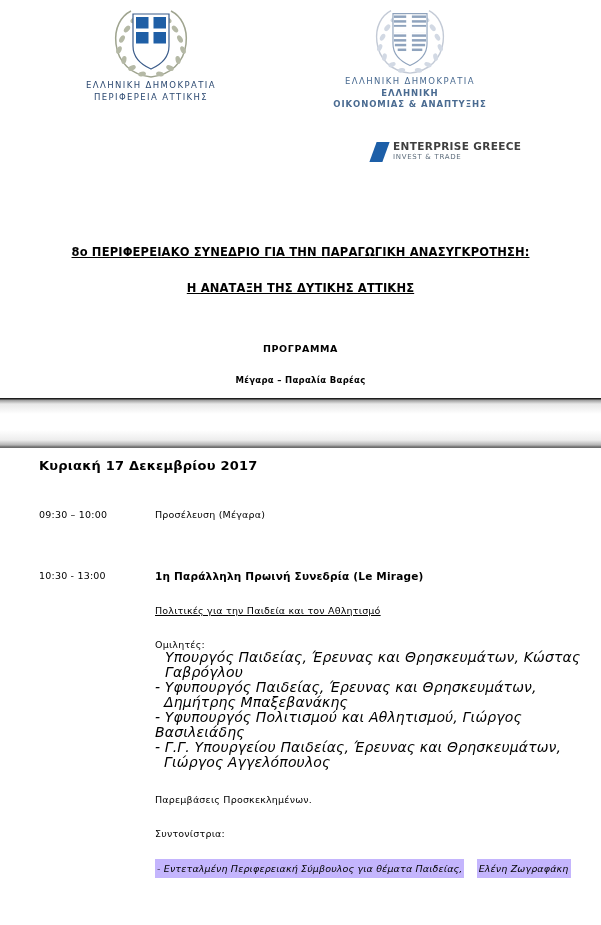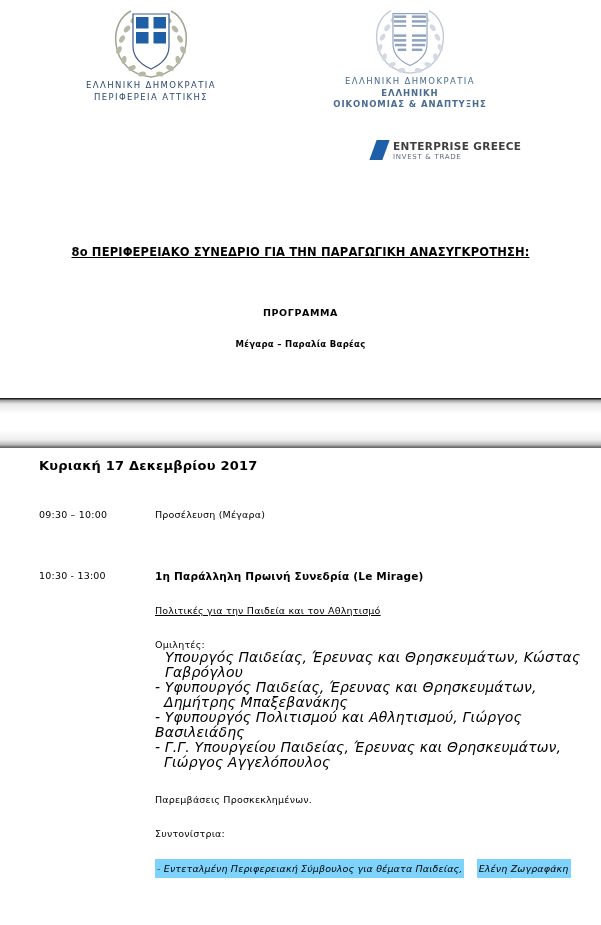--- a/index.html
+++ b/index.html
@@ -48,21 +48,21 @@
   }
   .logo-caption.faded { color: #4a6b91; }
   .logo-caption.bold { font-weight: bold; letter-spacing: 0.9px; }
 
   
   .logo-enterprise {
     position: absolute;
     left: 373px;
     top: 140px;
     display: flex;
-    align-items: flex-start;
+    align-items: flex-end;
   }
   .eg-slash {
     width: 13px;
     height: 20px;
     background: #1d5fa8;
     transform: skewX(-20deg);
     margin-right: 7px;
     flex: none;
   }
   .eg-text-main {
@@ -201,21 +201,21 @@
   }
 
   .moderator {
     margin-top: 19px;
     font-size: 9.5px;
     font-style: italic;
     line-height: 17px;
     letter-spacing: 0.15px;
   }
   .moderator .hl {
-    background: #7dd3fc;
+    background: #c4b5fd;
     display: inline-block;
     padding: 1px 2px;
   }
   .moderator .hl.second { margin-left: 9px; margin-top: 1px; }
 </style>
 </head>
 <body>
 
 <div class="header-logos">
 
@@ -300,20 +300,21 @@
     <div class="eg-slash"></div>
     <div>
       <div class="eg-text-main">ENTERPRISE GREECE</div>
       <div class="eg-text-sub">INVEST &amp; TRADE</div>
     </div>
   </div>
 </div>
 
 <div class="title-block">
   <div class="conf-title line1">8ο ΠΕΡΙΦΕΡΕΙΑΚΟ ΣΥΝΕΔΡΙΟ ΓΙΑ ΤΗΝ ΠΑΡΑΓΩΓΙΚΗ ΑΝΑΣΥΓΚΡΟΤΗΣΗ:</div>
+  <div class="conf-title line2">Η ΑΝΑΤΑΞΗ ΤΗΣ ΔΥΤΙΚΗΣ ΑΤΤΙΚΗΣ</div>
   <div class="programme-label">ΠΡΟΓΡΑΜΜΑ</div>
   <div class="venue-label">Μέγαρα – Παραλία Βαρέας</div>
 </div>
 
 <div class="scan-band"></div>
 
 <div class="schedule">
 
   <div class="date-heading">Κυριακή 17 Δεκεμβρίου 2017</div>
 

